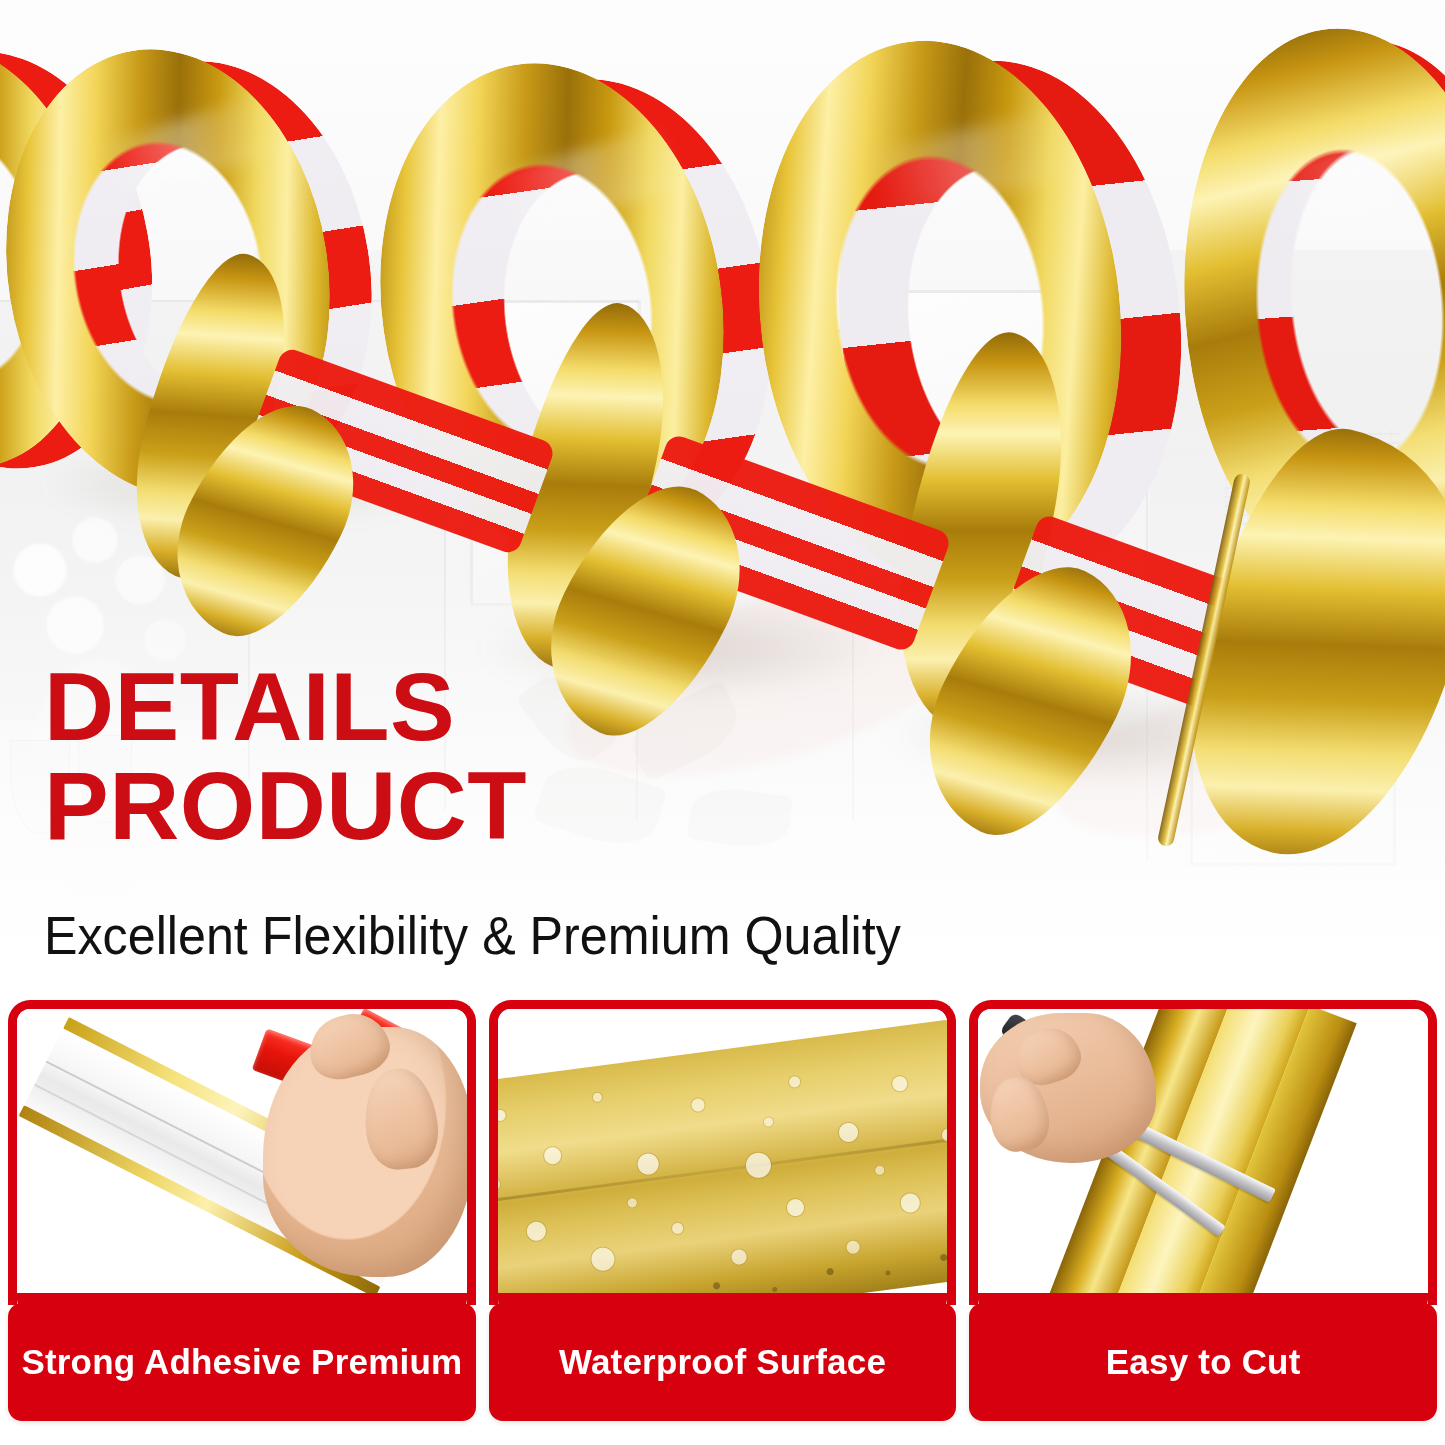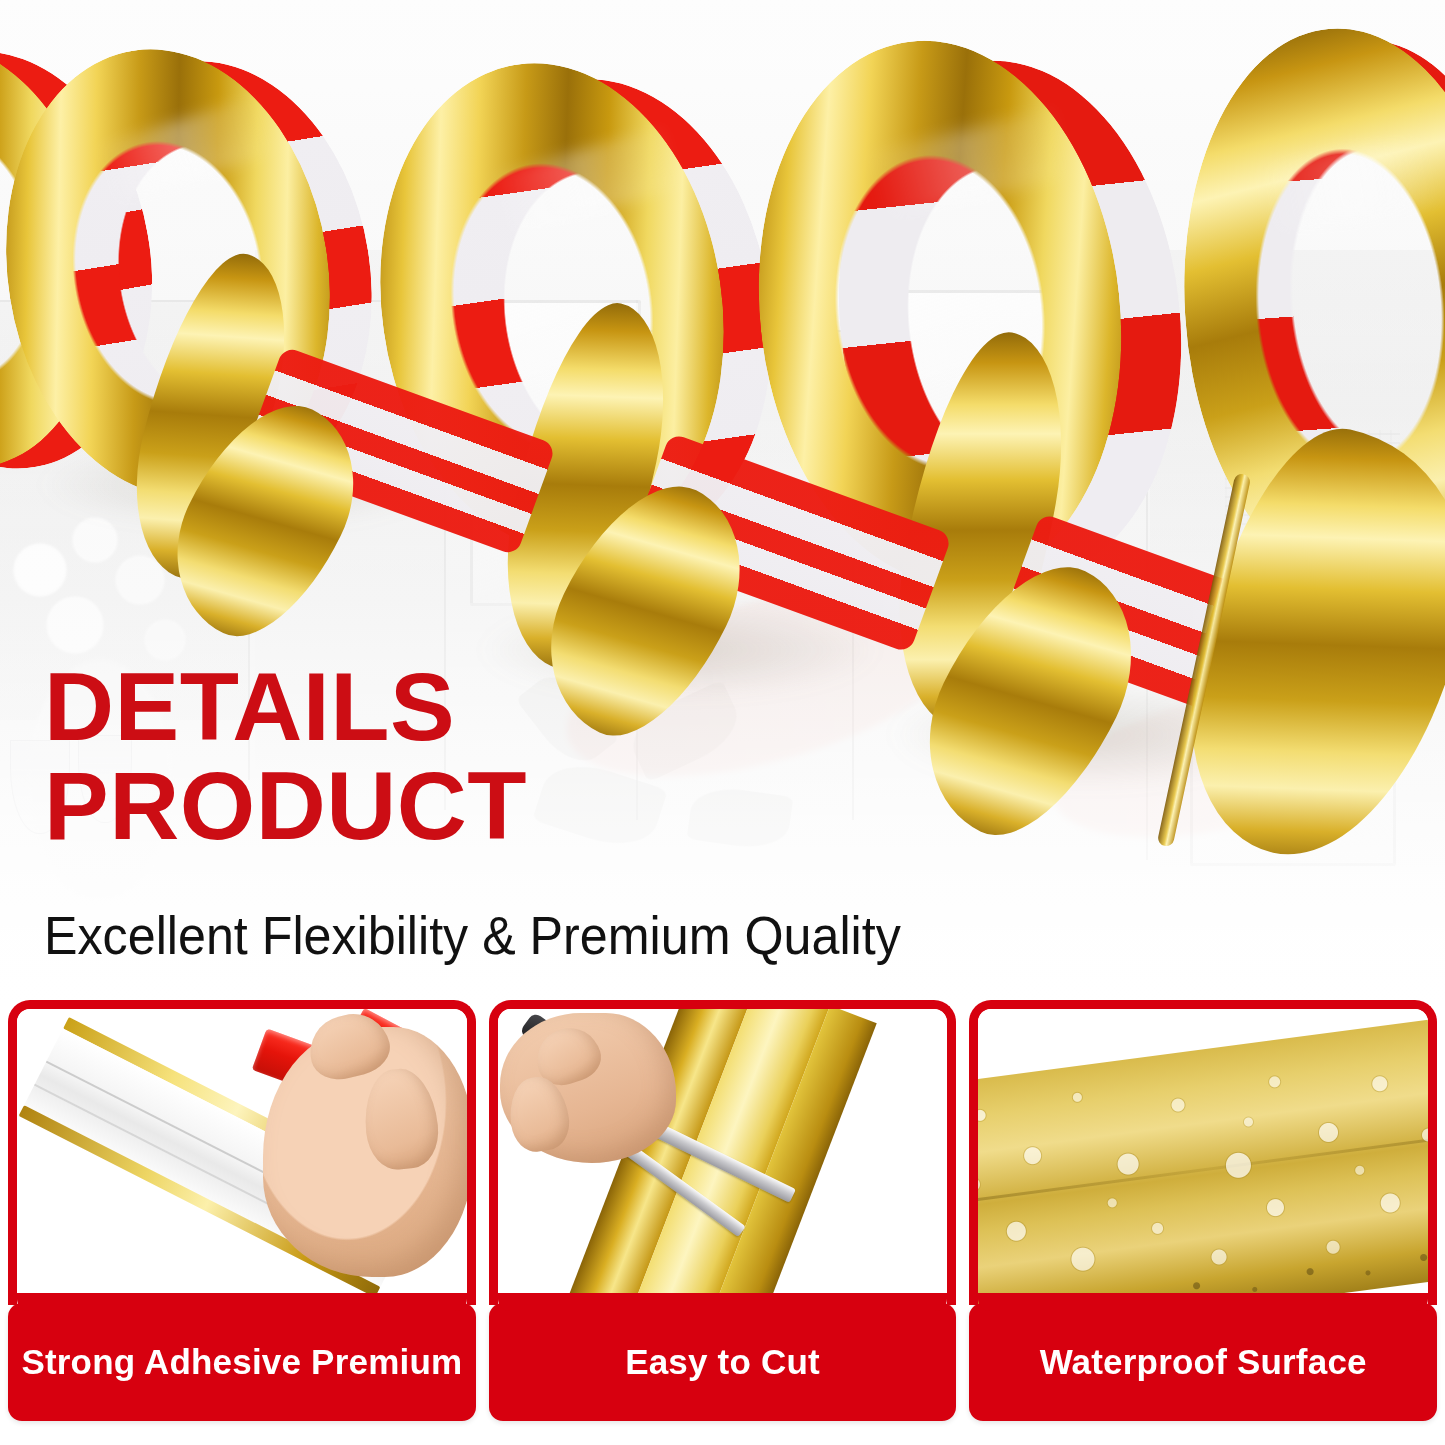--- a/index.html
+++ b/index.html
@@ -401,20 +401,36 @@
       </div>
       <div class="caption">
         <div class="caption-notch"></div>
         <span>Strong Adhesive Premium</span>
       </div>
     </div>
 
     <div class="panel">
       <div class="photo-frame">
         <div class="photo">
+          <div class="p3-band">
+            <div class="p3-seam" style="top:118px;"></div>
+            <div class="p3-drops"></div>
+            <div class="p3-fizz"></div>
+          </div>
+        </div>
+      </div>
+      <div class="caption">
+        <div class="caption-notch"></div>
+        <span>Waterproof Surface</span>
+      </div>
+    </div>
+
+    <div class="panel">
+      <div class="photo-frame">
+        <div class="photo">
           <div class="p2-strip">
             <div class="p2-g1"></div>
             <div class="p2-g2"></div>
             <div class="p2-g3"></div>
           </div>
           <div class="p2-sciss">
             <div class="p2-blade" style="left:62px;top:56px;width:250px;height:15px;transform:rotate(26deg);transform-origin:left center;"></div>
             <div class="p2-blade" style="left:62px;top:76px;width:215px;height:13px;transform:rotate(36deg);transform-origin:left center;"></div>
             <div class="p2-handle" style="left:14px;top:6px;width:68px;height:26px;transform:rotate(36deg);"></div>
             <div class="p2-handle" style="left:30px;top:34px;width:60px;height:24px;transform:rotate(30deg);"></div>
@@ -423,30 +439,14 @@
             <div class="p1-finger" style="left:4px;top:54px;width:58px;height:74px;transform:rotate(-8deg);"></div>
           </div>
         </div>
       </div>
       <div class="caption">
         <div class="caption-notch"></div>
         <span>Easy to Cut</span>
       </div>
     </div>
 
-    <div class="panel">
-      <div class="photo-frame">
-        <div class="photo">
-          <div class="p3-band">
-            <div class="p3-seam" style="top:118px;"></div>
-            <div class="p3-drops"></div>
-            <div class="p3-fizz"></div>
-          </div>
-        </div>
-      </div>
-      <div class="caption">
-        <div class="caption-notch"></div>
-        <span>Waterproof Surface</span>
-      </div>
-    </div>
-
   </div>
 </div>
 
 </body></html>

